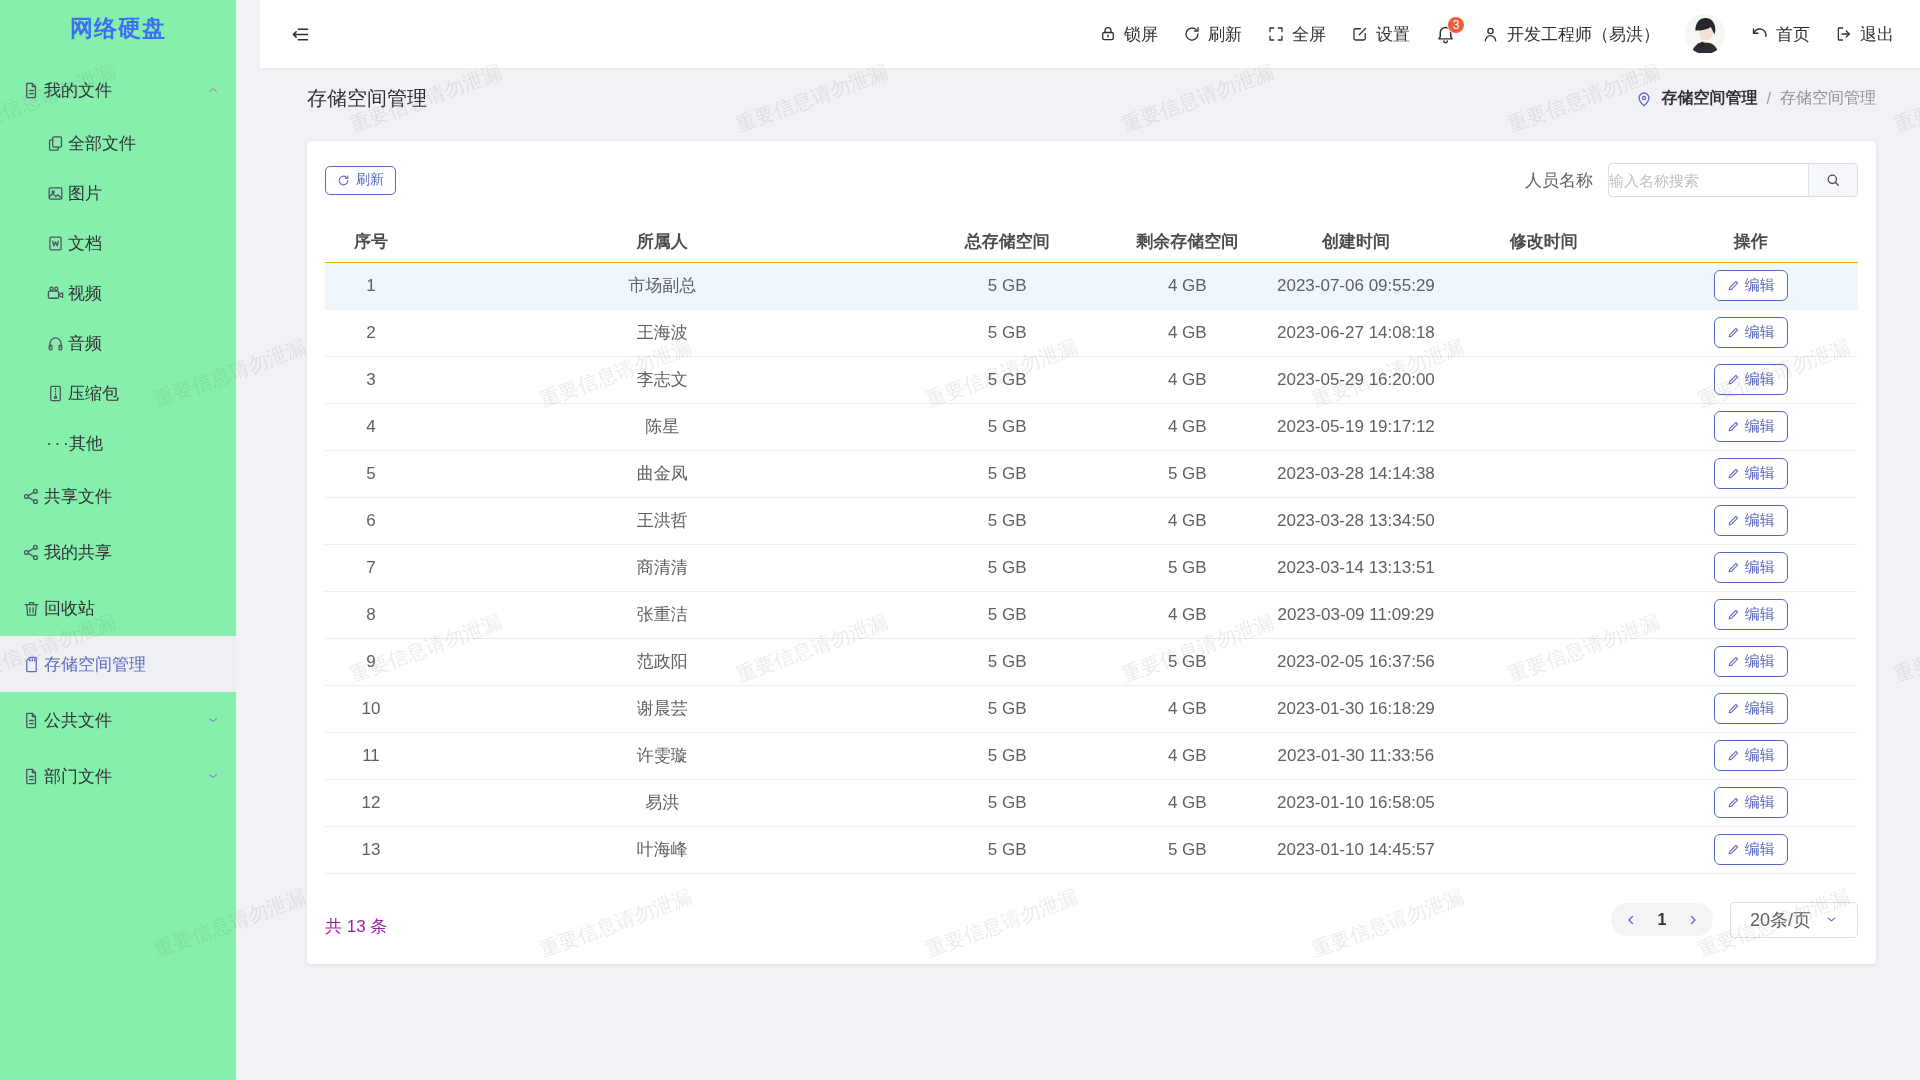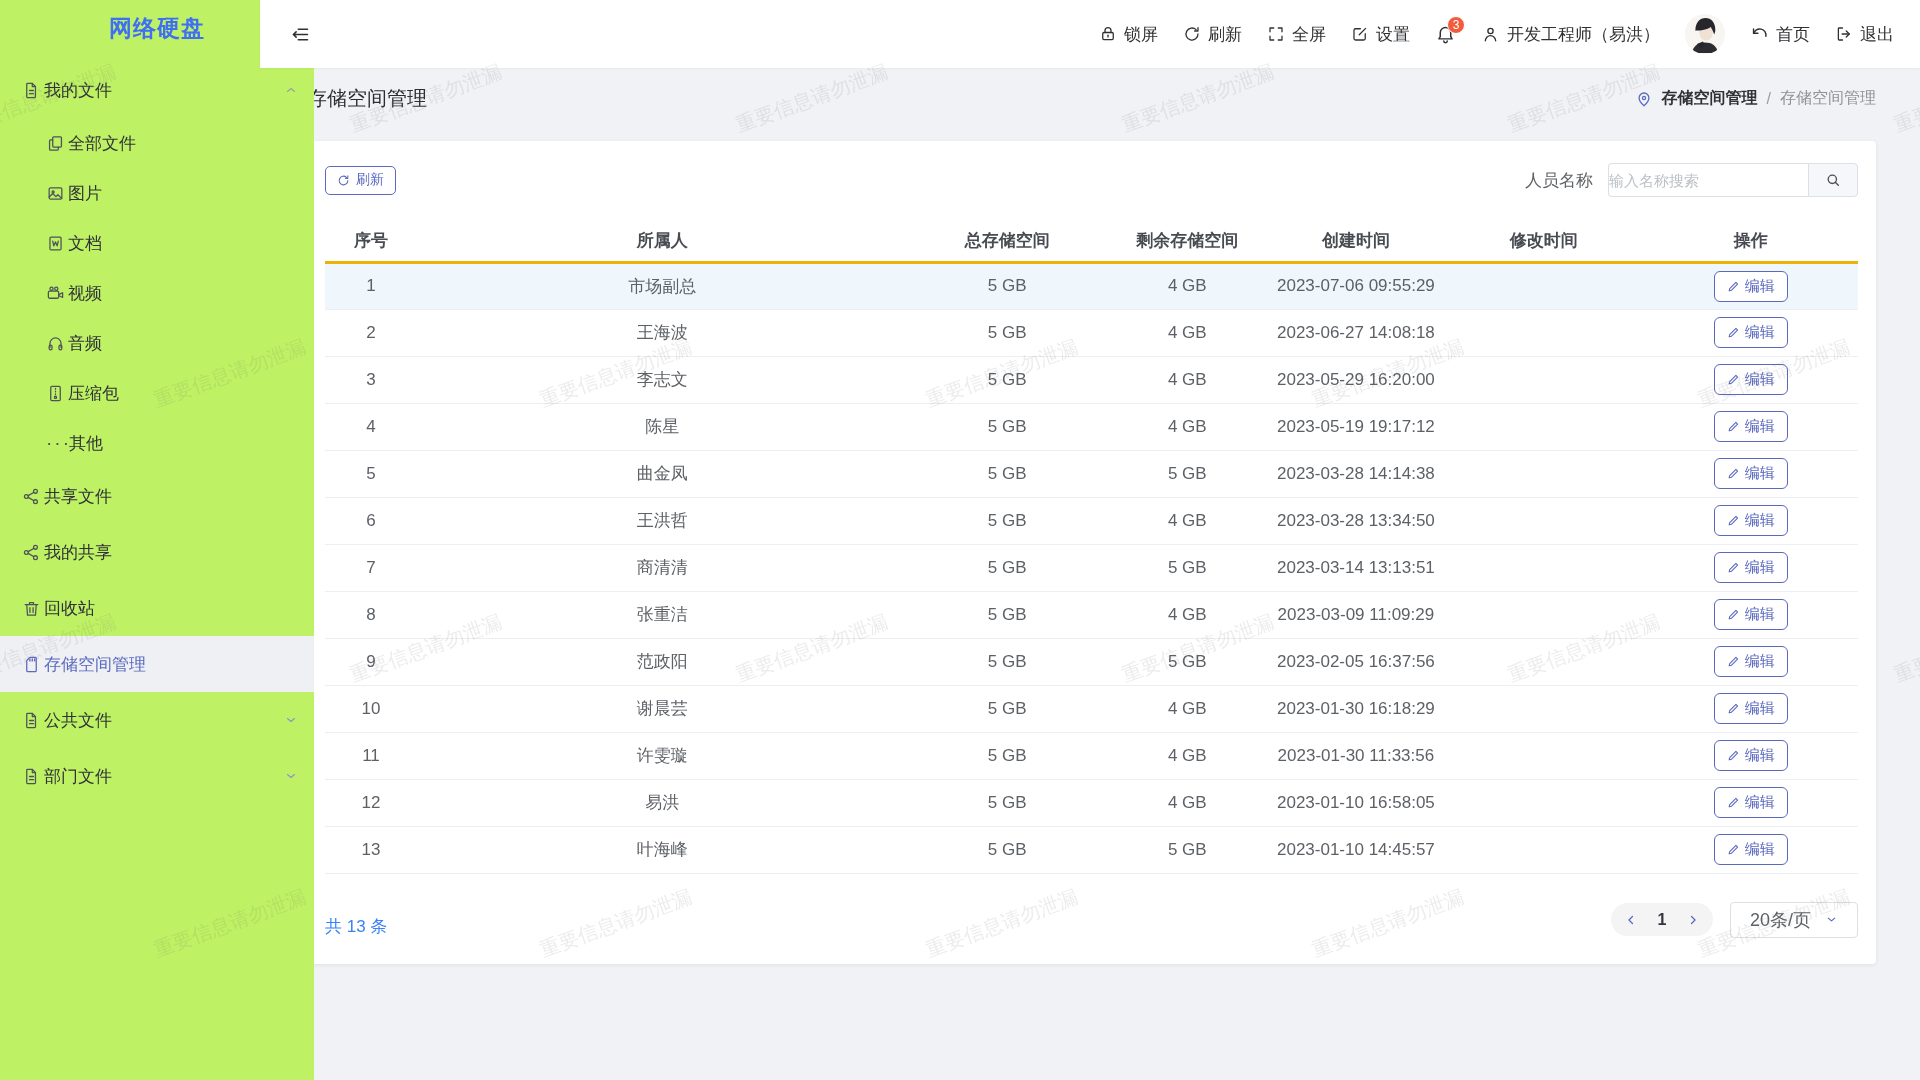--- a/index.html
+++ b/index.html
@@ -1,21 +1,21 @@
 <!DOCTYPE html>
 <html><head>
 <meta charset="utf-8">
 <style>
   * { margin:0; padding:0; box-sizing:border-box; }
   html,body { width:1920px; height:1080px; overflow:hidden; }
   body { font-family:"Liberation Sans","DejaVu Sans",sans-serif; background:#f0f2f5; color:#303133; }
   .app { position:relative; width:1920px; height:1080px; overflow:hidden; }
 
   
-  .sidebar { position:absolute; left:0; top:0; bottom:0; width:314px; background:#bef264; z-index:2; }
+  .sidebar { position:absolute; left:0; top:0; bottom:0; width:236px; background:#86efac; z-index:2; }
   .logo { height:56px; display:flex; align-items:center; justify-content:center;
           color:#3e6ff5; font-size:23px; font-weight:600; letter-spacing:1px; }
   .nav { padding-top:6px; }
   .nav-item { position:relative; height:56px; display:flex; align-items:center; gap:3px;
               padding-left:22px; padding-right:40px; font-size:17px; color:#2f3237; cursor:pointer; }
   .nav-item.child { height:50px; padding-left:46px; }
   .nav-item .ic { color:#4d525a; flex:0 0 auto; }
   .nav-item.active { background:#eef0f4; color:#5b69c0; }
   .nav-item.active .ic { color:#5b69c0; }
   .chev { position:absolute; right:16px; color:#9aa0a8; }
@@ -54,29 +54,29 @@
                  font-size:14px; cursor:pointer; font-family:inherit; }
   .search-group { display:flex; align-items:center; }
   .search-label { font-size:17px; color:#5f6266; margin-right:15px; }
   .search-input { width:200px; height:34px; border:1px solid #dcdfe6; border-right:none; border-radius:4px 0 0 4px;
                   padding:0 0; font-size:15px; color:#333; outline:none; font-family:inherit; }
   .search-input::placeholder { color:#bcc0c7; }
   .search-btn { width:50px; height:34px; background:#f5f7fa; border:1px solid #dcdfe6; border-radius:0 4px 4px 0;
                 display:flex; align-items:center; justify-content:center; cursor:pointer; color:#495057; }
 
   table { width:100%; border-collapse:collapse; table-layout:fixed; }
-  th { height:41px; font-size:17px; font-weight:600; color:#484c52; border-bottom:3px solid #eab308; text-align:center; }
+  th { height:41px; font-size:17px; font-weight:600; color:#484c52; border-bottom:1px solid #eab308; text-align:center; }
   td { height:47px; font-size:17px; color:#5d6166; border-bottom:1px solid #ebeef5; text-align:center;
        overflow:hidden; white-space:nowrap; }
   tr.highlight td { background:#eff7fd; }
   .edit-btn { display:inline-flex; align-items:center; gap:5px; padding:5px 12px; background:#fff;
               border:1px solid #5a68bf; color:#5a68bf; border-radius:6px; font-size:15px; cursor:pointer; font-family:inherit; }
 
   .card-footer { display:flex; align-items:center; justify-content:space-between; margin-top:28px; }
-  .total-text { font-size:17px; color:#3b82f6;margin-top:13px; }
+  .total-text { font-size:17px; color:#a21caf;margin-top:13px; }
   .footer-right { display:flex; align-items:center; gap:17px; }
   .pager { height:33px; background:#f4f4f5; border-radius:17px; display:flex; align-items:center; gap:4px; padding:0 6px; }
   .pager-arrow { width:28px; height:28px; display:flex; align-items:center; justify-content:center;
                  color:#5b69c0; cursor:pointer; background:none; border:none; }
   .pager-page { min-width:26px; text-align:center; font-size:16px; font-weight:600; color:#33353a; cursor:pointer; }
   .page-size { height:36px; min-width:128px; background:#fff; border:1px solid #dcdfe6; border-radius:4px;
                display:flex; align-items:center; justify-content:center; gap:14px; font-size:18px; color:#5d6166; cursor:pointer; }
   .page-size .chev-sm { color:#5b69c0; }
 
   

